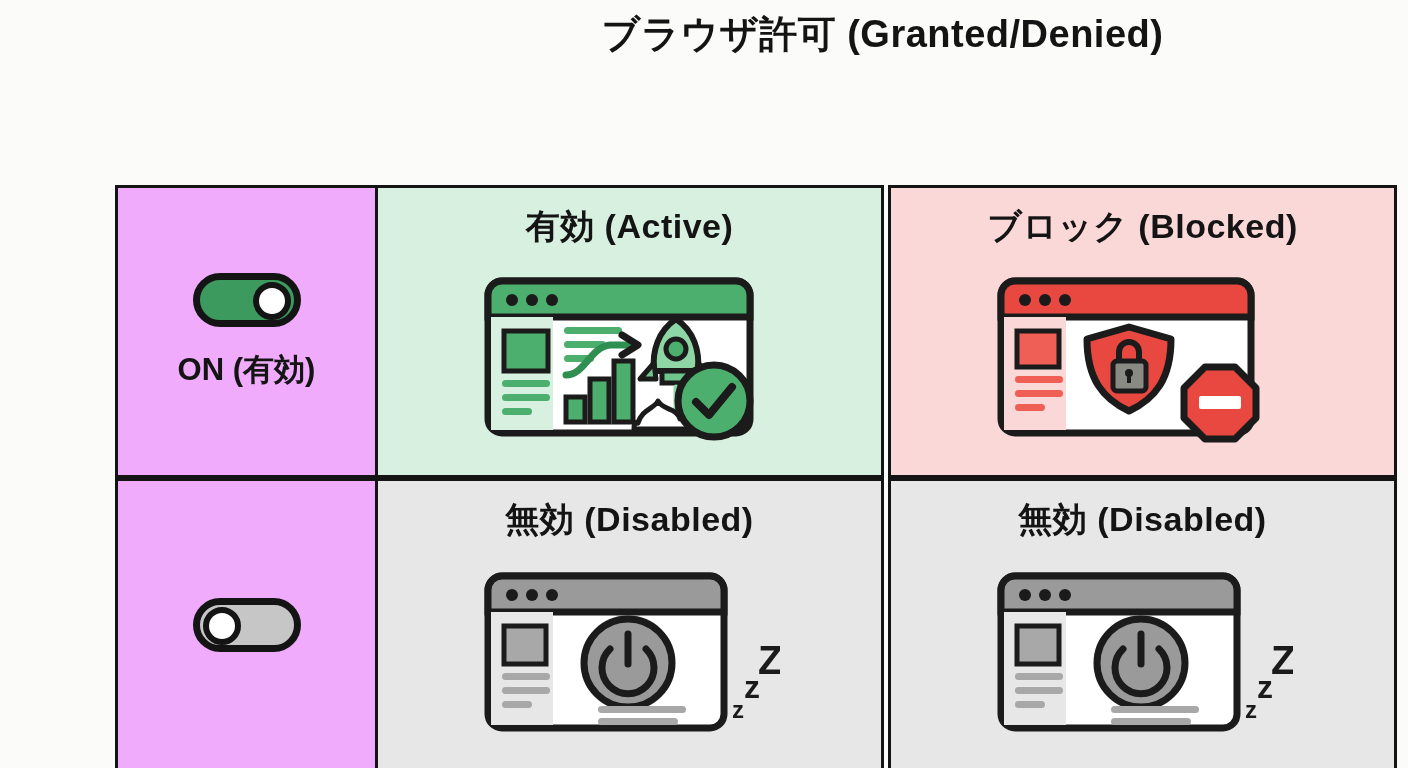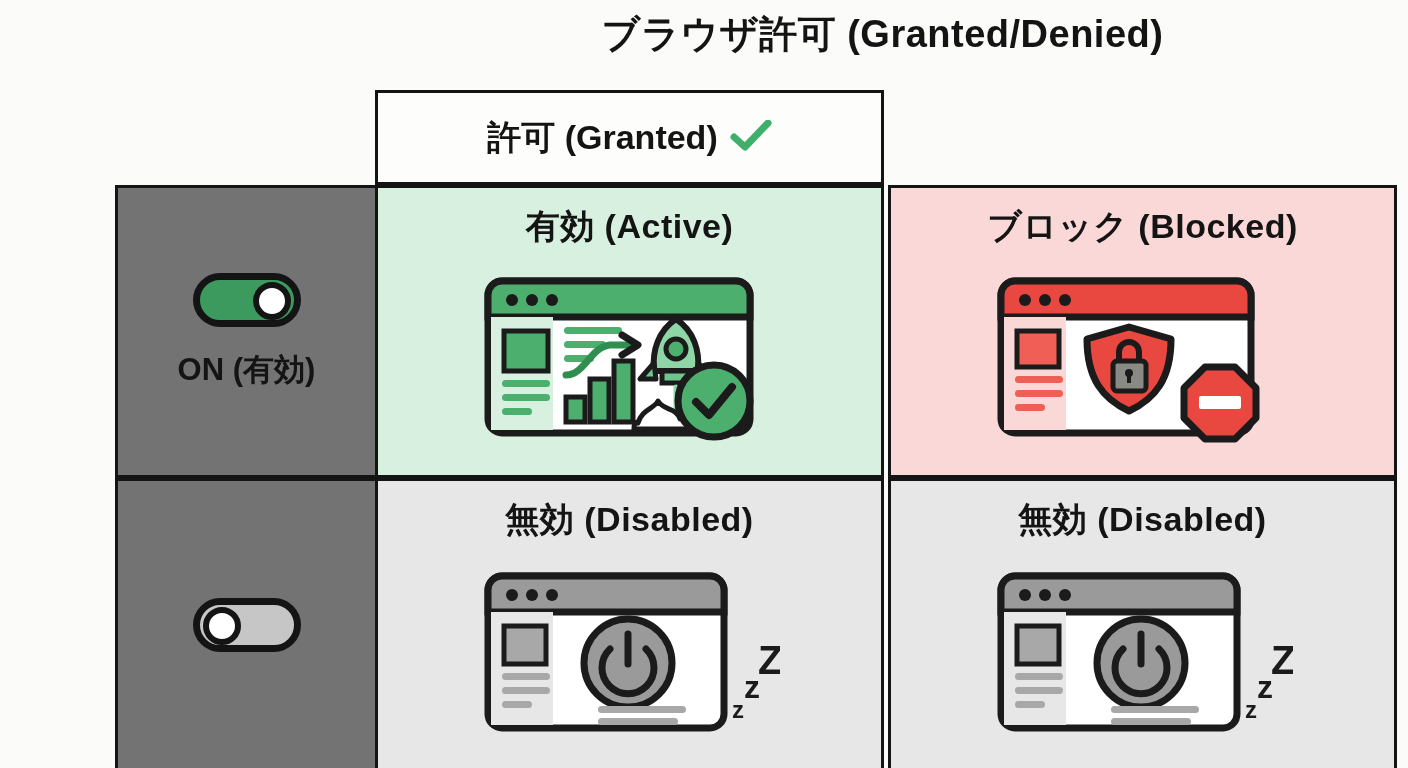--- a/index.html
+++ b/index.html
@@ -25,21 +25,21 @@
     border:3px solid #141414;background:#fdfdfb;
     display:flex;align-items:center;justify-content:center;
     box-sizing:border-box;
   }
   .col-head.c0{left:375px;width:509px;}
   .col-head.c1{left:884px;width:509px;}
   .col-head-txt{font-size:34px;font-weight:bold;white-space:nowrap;display:flex;align-items:center;gap:12px;}
 
   .rowlabel{
     position:absolute;left:115px;width:263px;
-    border:3px solid #141414;background:#737373;
+    border:3px solid #141414;background:#f0abfc;
     box-sizing:border-box;
     display:flex;flex-direction:column;align-items:center;justify-content:center;gap:22px;
   }
   .rowlabel.r0{top:185px;height:293px;}
   .rowlabel.r1{top:478px;height:293px;}
   .rowlabel-txt{font-size:31px;font-weight:bold;white-space:nowrap;}
 
   .cell{
     position:absolute;border:3px solid #141414;box-sizing:border-box;
     display:flex;flex-direction:column;align-items:center;
@@ -66,30 +66,20 @@
   .chk-green{color:#3fb06a;font-size:40px;line-height:1;font-weight:bold;}
   .x-red{color:#e3584f;font-size:36px;line-height:1;font-weight:bold;}
 </style>
 </head>
 <body>
 
 <div id="matrix-root">
 
   <div class="top-title">ブラウザ許可 (Granted/Denied)</div>
 
-  <div class="col-head c0">
-    <div class="col-head-txt">
-      <span>許可 (Granted)</span>
-      <span class="chk-green">
-        <svg width="42" height="32" viewBox="0 0 42 32" aria-hidden="true">
-          <path d="M4 17 L15 27 L38 3" fill="none" stroke="#3fb06a" stroke-width="7" stroke-linecap="round" stroke-linejoin="round"></path>
-        </svg>
-      </span>
-    </div>
-  </div>
 
 
   <div class="rowlabel r0">
     <div class="toggle on">
         <span class="knob"></span>
       </div>
     <div class="rowlabel-txt">ON (有効)</div>
   </div>
 
   <div class="rowlabel r1">

